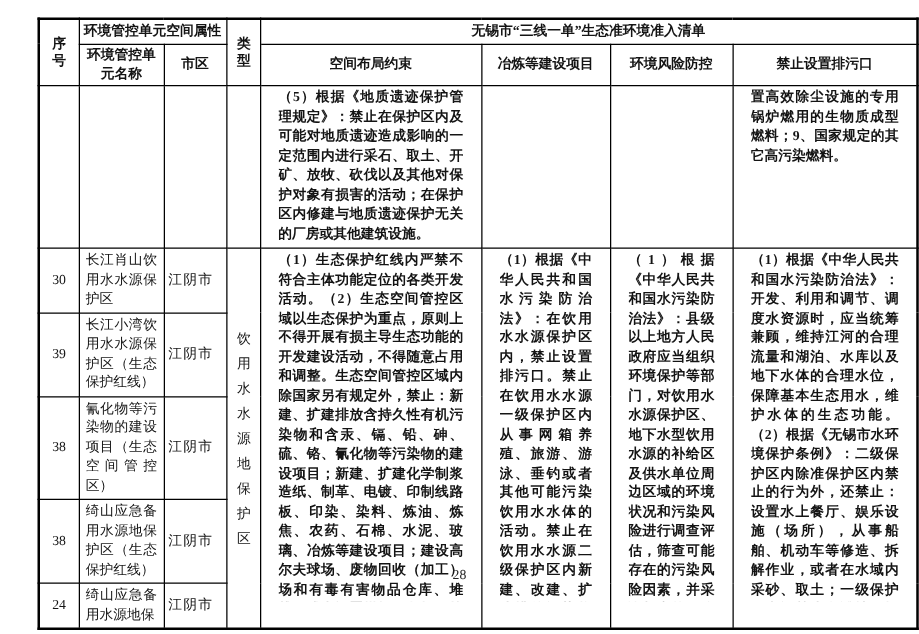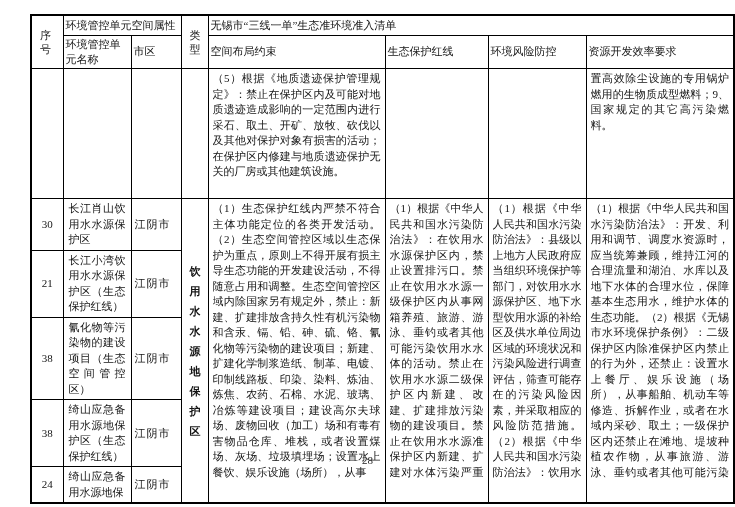--- a/index.html
+++ b/index.html
@@ -14,40 +14,40 @@
     border:2px solid #000;
   }
   td,th{
     border:1px solid #000;
     font-size:11px;line-height:15px;
     vertical-align:middle;
     padding:1px 3px;
     overflow:hidden;
     word-break:break-all;
   }
-  th{font-weight:normal;text-align:left;padding:1px 2px;}
+  th{font-weight:bold;text-align:center;padding:1px 2px;}
   th.narrow{padding:12px 8px;line-height:14px;}
   tr.hr1{height:20px;}
   tr.hr2{height:28px;}
   tr.r-cont{height:130px;}
   tr.r20{height:51px;}
   tr.r21{height:62px;}
   tr.r22{height:77px;}
   tr.r23{height:61px;}
   tr.r24{height:35px;}
-  td.content{vertical-align:top;text-align:justify;padding:2px 4px;}
+  td.content{vertical-align:top;text-align:justify;padding:2px 14px;font-weight:bold;}
   .clip{overflow:hidden;line-height:15.5px;}
   .clip.h-cont{height:124px;}
   .clip.h-merged{height:280px;}
   td.seq{text-align:center;}
   td.name{text-align:justify;padding:2px 5px;line-height:15.5px;vertical-align:middle;}
   td.dist{letter-spacing:1px;}
   td.type-v{
     text-align:center;vertical-align:middle;
-    padding:0 8px;line-height:20px;letter-spacing:0;font-weight:bold;
+    padding:0 8px;line-height:20px;letter-spacing:0;
   }
   .page-num{
     position:absolute;left:0;right:0;top:454px;
     text-align:center;font-size:11px;color:#222;
   }
 </style>
 </head>
 <body>
 
 <div>
@@ -69,23 +69,23 @@
       <th class="narrow" rowspan="2">序号</th>
       <th colspan="2">环境管控单元空间属性</th>
       <th class="narrow" rowspan="2">类型</th>
       <th colspan="4">无锡市“三线一单”生态准环境准入清单</th>
     </tr>
 
     <tr class="hr2">
       <th>环境管控单元名称</th>
       <th>市区</th>
       <th>空间布局约束</th>
-      <th>生态保护红线</th>
+      <th>冶炼等建设项目</th>
       <th>环境风险防控</th>
-      <th>资源开发效率要求</th>
+      <th>禁止设置排污口</th>
     </tr>
 
     <tr class="r-cont">
       <td></td>
       <td></td>
       <td></td>
       <td></td>
       <td class="content">
         <div class="clip h-cont">（5）根据《地质遗迹保护管理规定》：禁止在保护区内及可能对地质遗迹造成影响的一定范围内进行采石、取土、开矿、放牧、砍伐以及其他对保护对象有损害的活动；在保护区内修建与地质遗迹保护无关的厂房或其他建筑设施。</div>
       </td>
@@ -113,21 +113,21 @@
       </td>
       <td class="content" rowspan="5">
         <div class="clip h-merged">（1）根据《中华人民共和国水污染防治法》：县级以上地方人民政府应当组织环境保护等部门，对饮用水水源保护区、地下水型饮用水源的补给区及供水单位周边区域的环境状况和污染风险进行调查评估，筛查可能存在的污染风险因素，并采取相应的风险防范措施。（2）根据《中华人民共和国水污染防治法》：饮用水水源</div>
       </td>
       <td class="content" rowspan="5">
         <div class="clip h-merged">（1）根据《中华人民共和国水污染防治法》：开发、利用和调节、调度水资源时，应当统筹兼顾，维持江河的合理流量和湖泊、水库以及地下水体的合理水位，保障基本生态用水，维护水体的生态功能。（2）根据《无锡市水环境保护条例》：二级保护区内除准保护区内禁止的行为外，还禁止：设置水上餐厅、娱乐设施（场所），从事船舶、机动车等修造、拆解作业，或者在水域内采砂、取土；一级保护区内还禁止在滩地、堤坡种植农作物，从事旅游、游泳、垂钓或者其他可能污染饮用水水体的活动。（3）禁止销售使用燃料为“Ⅲ</div>
       </td>
     </tr>
 
     <tr class="r21">
-      <td class="seq">21</td>
+      <td class="seq">39</td>
       <td class="name">长江小湾饮用水水源保护区（生态保护红线）</td>
       <td class="dist">江阴市</td>
     </tr>
 
     <tr class="r22">
       <td class="seq">38</td>
       <td class="name">氰化物等污染物的建设项目（生态空间管控区）</td>
       <td class="dist">江阴市</td>
     </tr>
 

